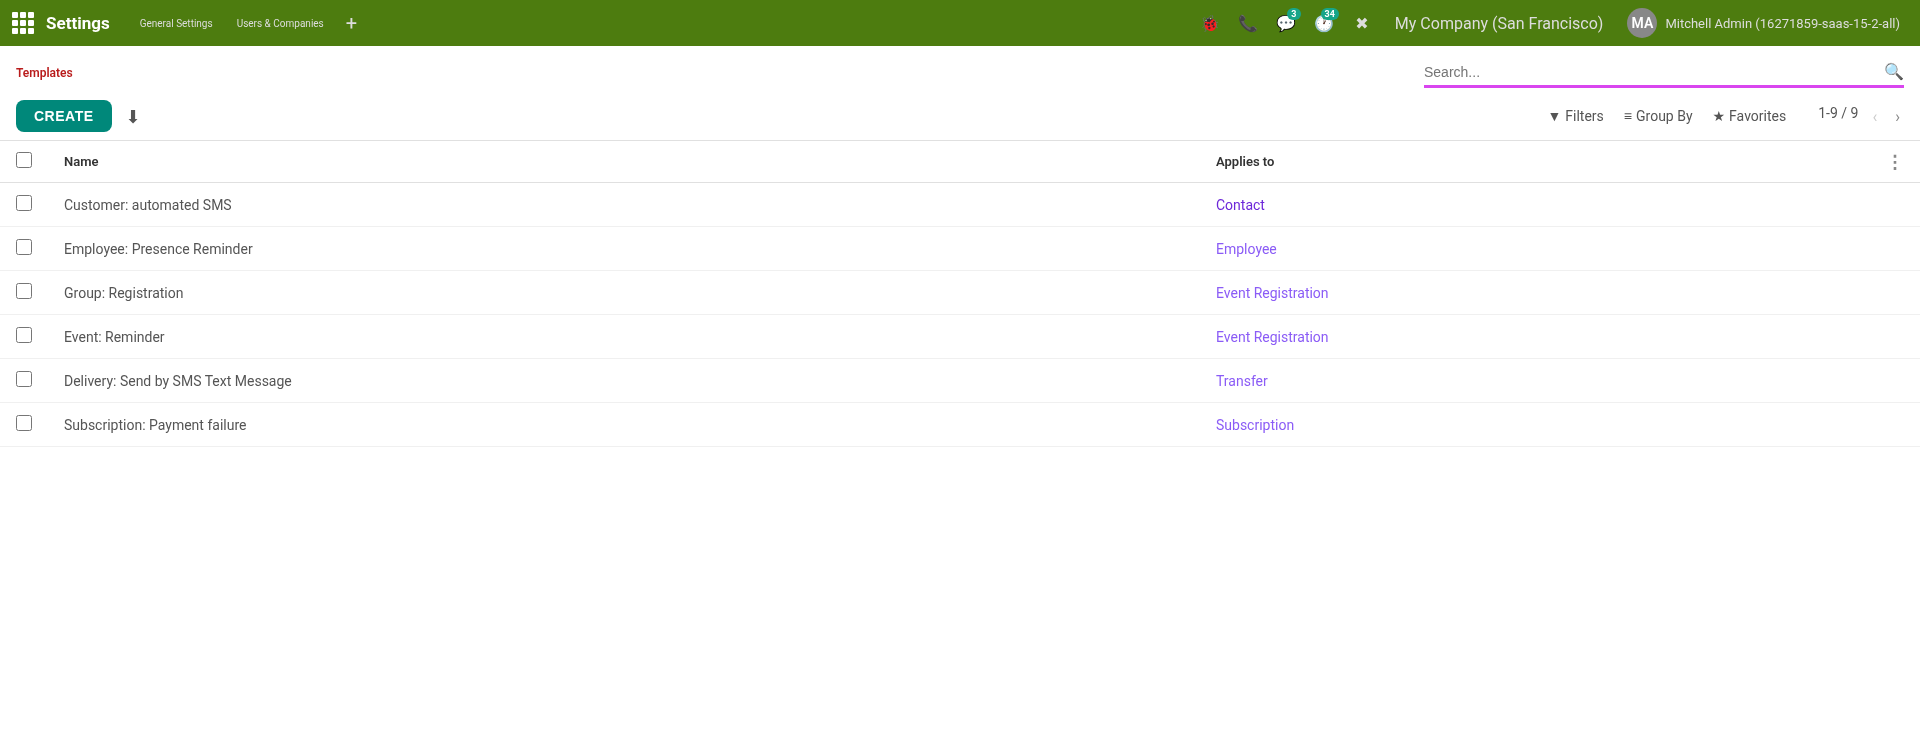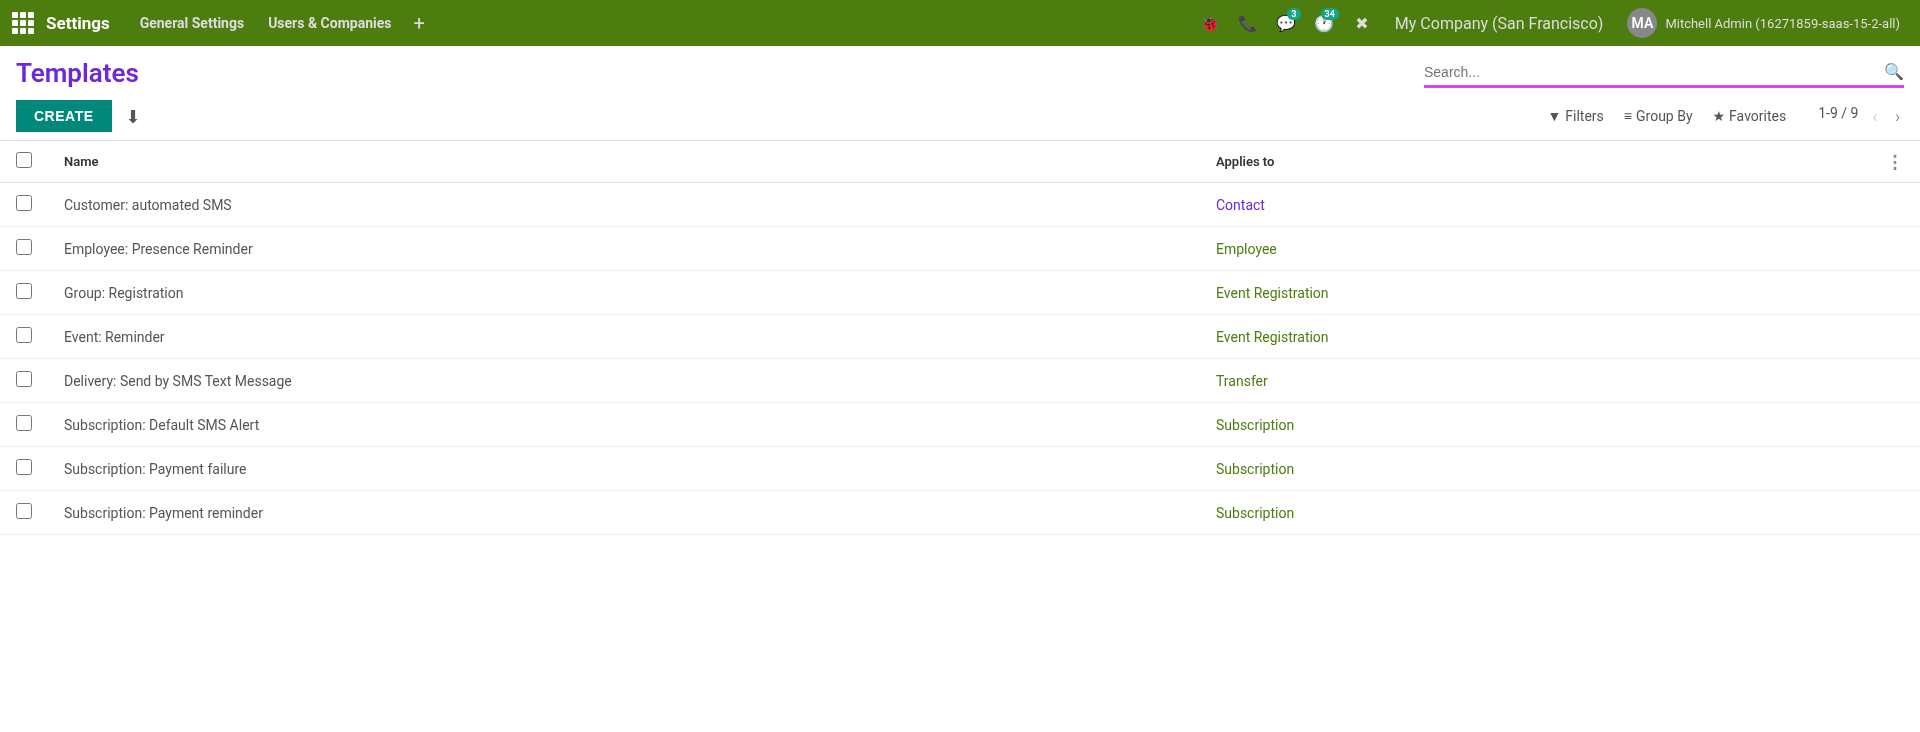--- a/index.html
+++ b/index.html
@@ -33,22 +33,21 @@
       color: #fff;
       margin-right: 16px;
       white-space: nowrap;
     }
     .topnav-link {
       color: #ddd;
       padding: 4px 10px;
       border-radius: 4px;
       cursor: pointer;
       white-space: nowrap;
-      font-size: 14px;
-      font-weight: bold;
+      font-size: 10px;
     }
     .topnav-add {
       color: #ddd;
       font-size: 20px;
       padding: 2px 8px;
       cursor: pointer;
     }
     .topnav-spacer { flex: 1; }
     .topnav-icons {
       display: flex;
@@ -111,23 +110,23 @@
     }
 
     
     .toolbar {
       display: flex;
       align-items: center;
       padding: 12px 16px 8px 16px;
       gap: 12px;
     }
     .page-title {
-      font-size: 26px;
+      font-size: 12px;
       font-weight: 600;
-      color: #6d28d9;
+      color: #b91c1c;
       flex: 1;
     }
     .search-area {
       display: flex;
       align-items: center;
       border-bottom: 3px solid #d946ef;
       width: 480px;
       padding: 4px 0;
     }
     .search-input {
@@ -149,21 +148,21 @@
       display: flex;
       align-items: center;
       padding: 4px 16px 8px 16px;
       gap: 8px;
     }
     .create-btn {
       background: #00887a;
       color: #fff;
       border: none;
       padding: 8px 18px;
-      border-radius: 0;
+      border-radius: 8px;
       font-size: 14px;
       font-weight: 600;
       cursor: pointer;
       letter-spacing: 0.5px;
     }
     .import-icon {
       color: #555;
       font-size: 18px;
       cursor: pointer;
       padding: 4px 6px;
@@ -231,21 +230,21 @@
     }
     tbody td {
       padding: 12px 16px;
       font-size: 14px;
       color: #555;
     }
     tbody td.applies-link {
       color: #6d28d9;
     }
     tbody td.applies-link.linked {
-      color: #4d7c0f;
+      color: #8b5cf6;
     }
     .col-check {
       width: 40px;
     }
     .col-name {
       width: 60%;
     }
     .col-applies {
       flex: 1;
     }
@@ -401,35 +400,19 @@
         <input type="checkbox" class="row-checkbox" style="">
       </td>
       <td class="col-name">Delivery: Send by SMS Text Message</td>
       <td class="col-applies applies-link linked">Transfer</td>
       <td class="col-menu"></td>
     </tr>
         <tr>
       <td class="col-check">
         <input type="checkbox" class="row-checkbox" style="">
       </td>
-      <td class="col-name">Subscription: Default SMS Alert</td>
-      <td class="col-applies applies-link linked">Subscription</td>
-      <td class="col-menu"></td>
-    </tr>
-        <tr>
-      <td class="col-check">
-        <input type="checkbox" class="row-checkbox" style="">
-      </td>
       <td class="col-name">Subscription: Payment failure</td>
-      <td class="col-applies applies-link linked">Subscription</td>
-      <td class="col-menu"></td>
-    </tr>
-        <tr>
-      <td class="col-check">
-        <input type="checkbox" class="row-checkbox" style="">
-      </td>
-      <td class="col-name">Subscription: Payment reminder</td>
       <td class="col-applies applies-link linked">Subscription</td>
       <td class="col-menu"></td>
     </tr>
       </tbody>
   </table>
 </div>
 
 </body></html>

